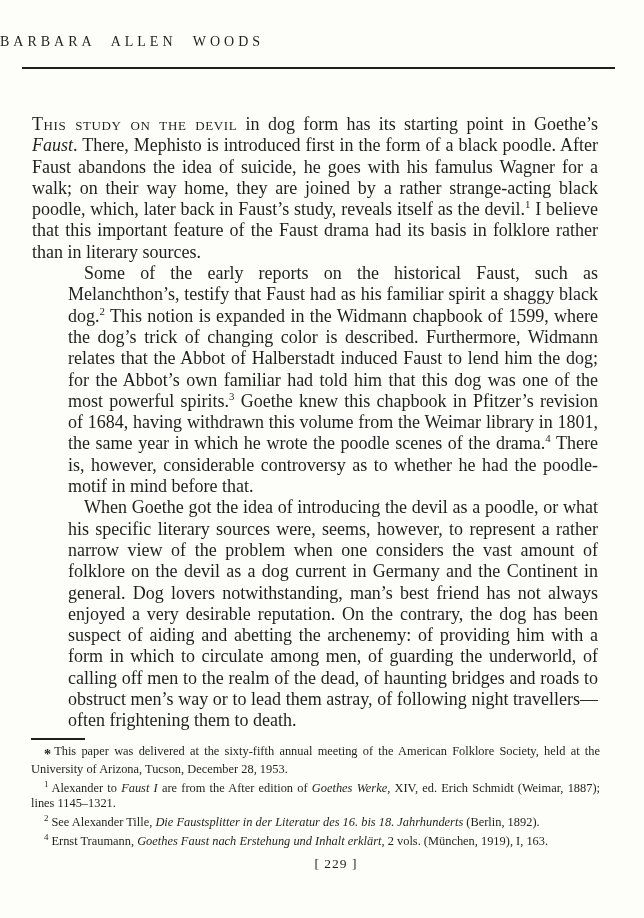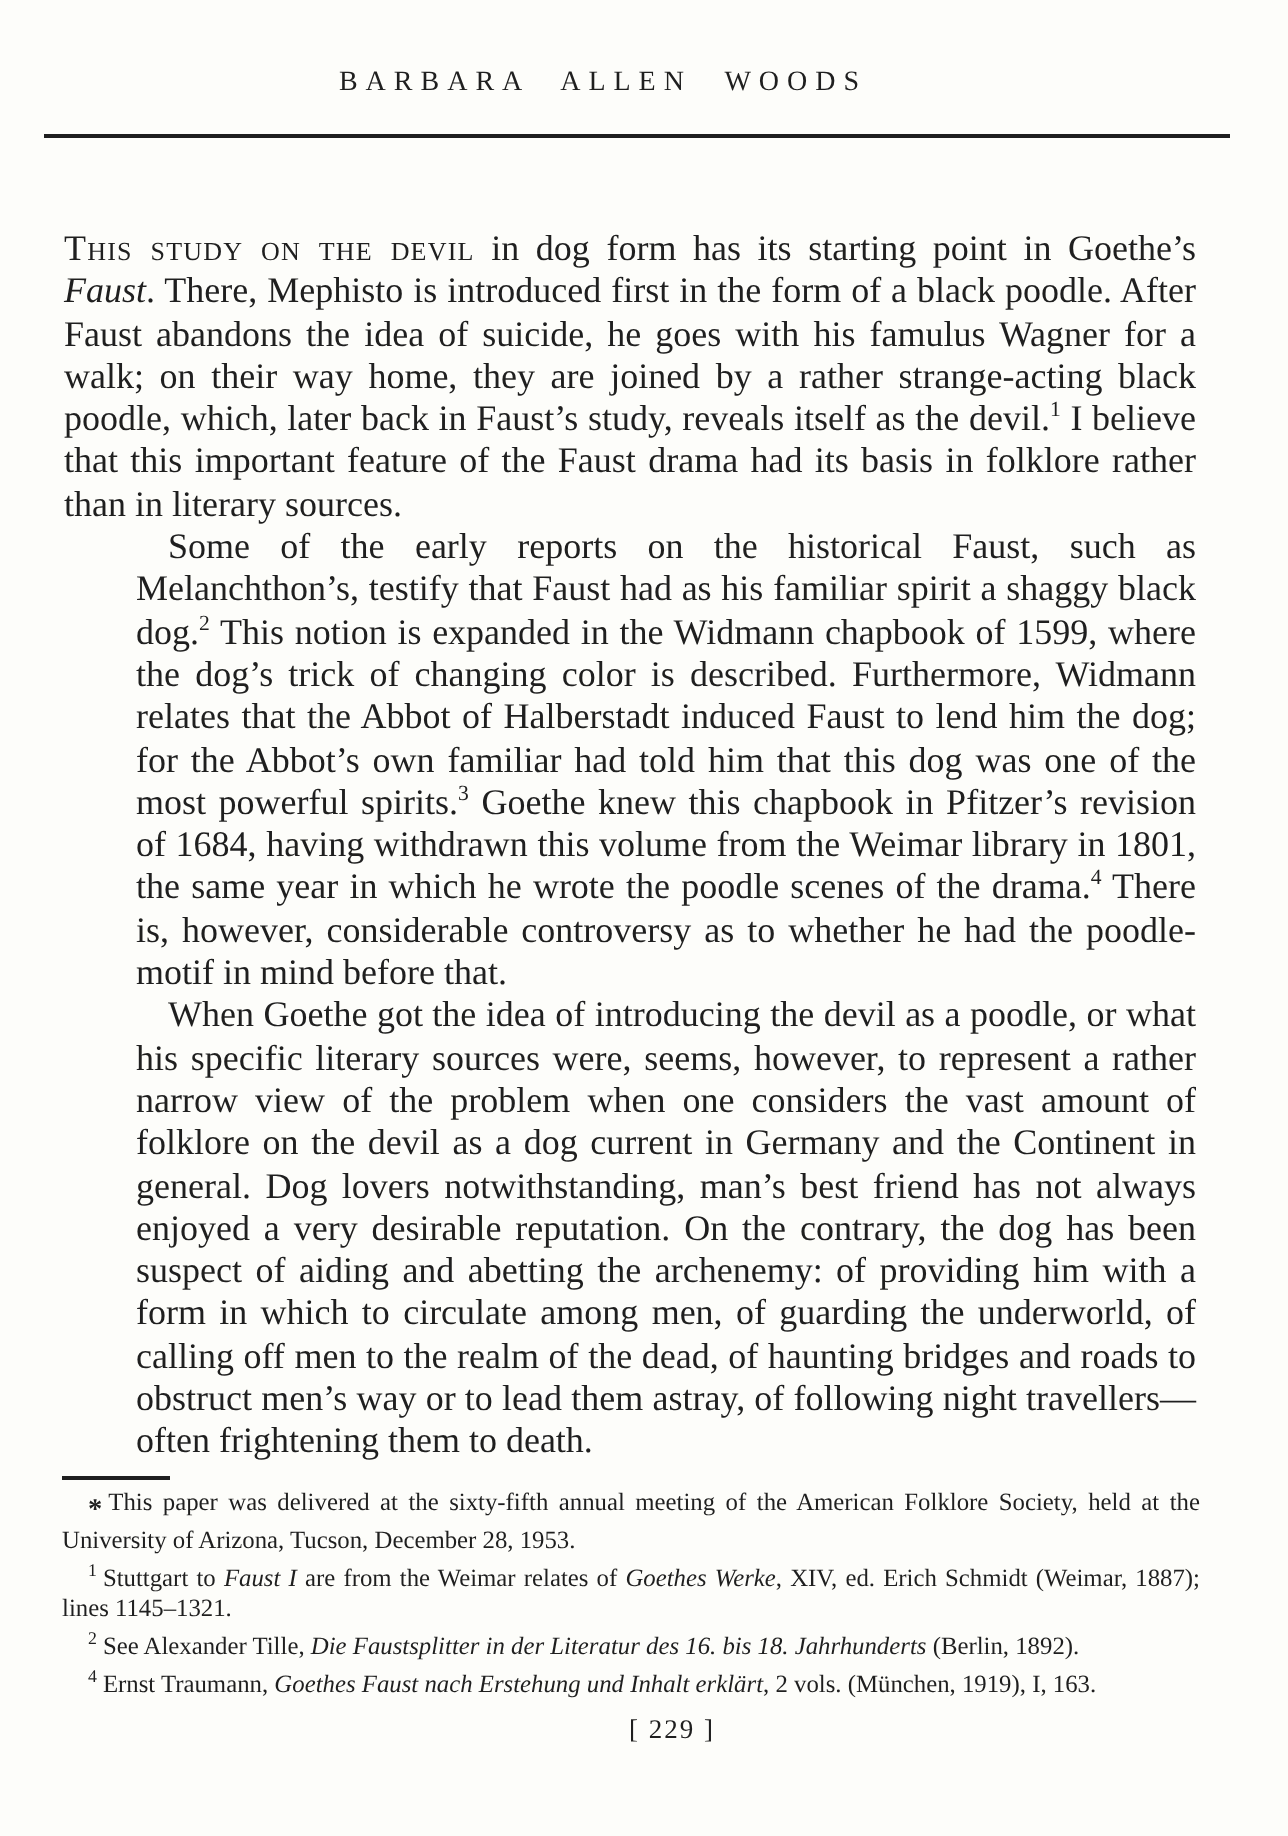--- a/index.html
+++ b/index.html
@@ -16,21 +16,21 @@
   }
   h1.title {
     margin:0 0 0 25px;
     font-size:35px;
     line-height:38px;
     font-weight:normal;
     letter-spacing:0;
   }
   h1.title sup { font-size:0.5em; }
   .author {
-    text-align:center;
+    text-align:left;
     margin:24px 41px 0 0;
     font-size:14px;
     letter-spacing:4px;
     word-spacing:9px;
   }
   .rule {
     border:0;
     border-top:2px solid var(--ink);
     margin:17px 29px 0 22px;
     height:0;
@@ -87,20 +87,20 @@
   <div class="body" data-name="article-body">
     <p class="para" data-name="body-paragraph-1"><span class="sc">This study on the devil</span><span> in dog form has its starting point in Goethe’s </span><i>Faust</i><span>. There, Mephisto is introduced first in the form of a black poodle. After Faust abandons the idea of suicide, he goes with his famulus Wagner for a walk; on their way home, they are joined by a rather strange-acting black poodle, which, later back in Faust’s study, reveals itself as the devil.</span><sup>1</sup><span> I believe that this important feature of the Faust drama had its basis in folklore rather than in literary sources.</span></p>
     <p class="para indent" data-name="body-paragraph-2"><span>Some of the early reports on the historical Faust, such as Melanchthon’s, testify that Faust had as his familiar spirit a shaggy black dog.</span><sup>2</sup><span> This notion is expanded in the Widmann chapbook of 1599, where the dog’s trick of changing color is described. Furthermore, Widmann relates that the Abbot of Halberstadt induced Faust to lend him the dog; for the Abbot’s own familiar had told him that this dog was one of the most powerful spirits.</span><sup>3</sup><span> Goethe knew this chapbook in Pfitzer’s revision of 1684, having withdrawn this volume from the Weimar library in 1801, the same year in which he wrote the poodle scenes of the drama.</span><sup>4</sup><span> There is, however, considerable controversy as to whether he had the poodle-motif in mind before that.</span></p>
     <p class="para indent" data-name="body-paragraph-3"><span>When Goethe got the idea of introducing the devil as a poodle, or what his specific literary sources were, seems, however, to represent a rather narrow view of the problem when one considers the vast amount of folklore on the devil as a dog current in Germany and the Continent in general. Dog lovers notwithstanding, man’s best friend has not always enjoyed a very desirable reputation. On the contrary, the dog has been suspect of aiding and abetting the archenemy: of providing him with a form in which to circulate among men, of guarding the underworld, of calling off men to the realm of the dead, of haunting bridges and roads to obstruct men’s way or to lead them astray, of following night travellers—often frightening them to death.</span></p>
   </div>
 
   <div class="fn-sep" data-name="footnote-separator"></div>
 
   <div class="footnotes" data-name="footnotes">
     <p data-name="footnote-star"><sup class="fn-marker" data-name="footnote-marker">*</sup><span data-name="footnote-text"><span>This paper was delivered at the sixty-fifth annual meeting of the American Folklore Society, held at the University of Arizona, Tucson, December 28, 1953.</span></span></p>
-    <p data-name="footnote-1"><sup class="fn-marker" data-name="footnote-marker">1</sup><span data-name="footnote-text"><span>Stuttgart to </span><i>Faust I</i><span> are from the Weimar relates of </span><i>Goethes Werke</i><span>, XIV, ed. Erich Schmidt (Weimar, 1887); lines 1145–1321.</span></span></p>
+    <p data-name="footnote-1"><sup class="fn-marker" data-name="footnote-marker">1</sup><span data-name="footnote-text"><span>Alexander to </span><i>Faust I</i><span> are from the After edition of </span><i>Goethes Werke</i><span>, XIV, ed. Erich Schmidt (Weimar, 1887); lines 1145–1321.</span></span></p>
     <p data-name="footnote-2"><sup class="fn-marker" data-name="footnote-marker">2</sup><span data-name="footnote-text"><span>See Alexander Tille, </span><i>Die Faustsplitter in der Literatur des 16. bis 18. Jahrhunderts</i><span> (Berlin, 1892).</span></span></p>
     <p data-name="footnote-4"><sup class="fn-marker" data-name="footnote-marker">4</sup><span data-name="footnote-text"><span>Ernst Traumann, </span><i>Goethes Faust nach Erstehung und Inhalt erklärt</i><span>, 2 vols. (München, 1919), I, 163.</span></span></p>
   </div>
 
   <div class="pageno" data-name="page-number">[ 229 ]</div>
 
 </div>
 
 </body></html>

